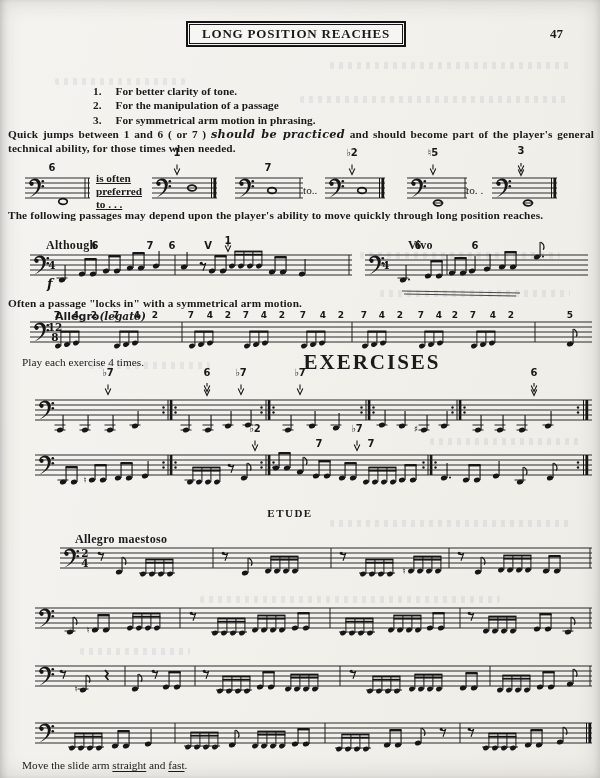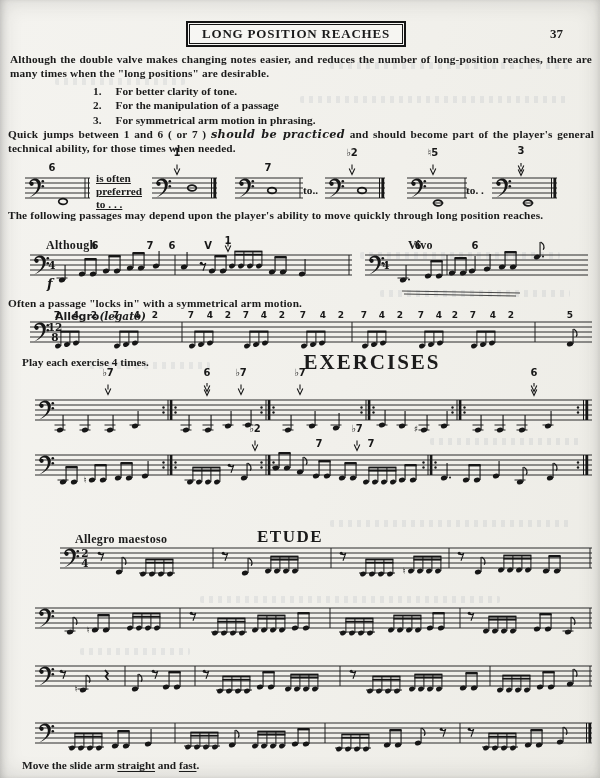--- a/index.html
+++ b/index.html
@@ -13,22 +13,22 @@
   .ctr{text-align:center;}
   .titlebox-outer{border:2px solid #151515;padding:1px;background:rgba(255,255,255,.35);}
   .titlebox-inner{border:1px solid #151515;padding:1px 12px;font-size:13px;font-weight:bold;letter-spacing:.8px;white-space:nowrap;}
   .pagenum{font-size:13px;font-weight:bold;}
   .listrow{display:flex;gap:14px;font-size:11.3px;font-weight:bold;line-height:14.4px;}
   .ital{font-style:italic;font-weight:bold;font-family:"DejaVu Serif",serif;letter-spacing:.3px;}
   .tempo{font-size:12px;font-weight:bold;letter-spacing:.3px;}
   .modtempo{font-family:"DejaVu Sans",sans-serif;font-weight:bold;font-size:11px;}
   .modqual{font-family:"DejaVu Serif",serif;font-style:italic;font-weight:bold;font-size:10.5px;margin-top:16px;}
   .bighead{font-weight:bold;letter-spacing:2px;font-size:21px;}
-  .medhead{font-weight:bold;letter-spacing:1.5px;font-size:17px;margin-top:20px;}
-  .smalltxt{font-size:11.3px;font-weight:bold;}
+  .medhead{font-weight:bold;letter-spacing:1.5px;font-size:11px;}
+  .smalltxt{font-size:11.3px;font-weight:normal;}
   .ul{text-decoration:underline;text-underline-offset:2px;}
   .stackline{font-size:11.3px;font-weight:bold;line-height:13px;text-decoration:underline;}
   .bleed{position:absolute;height:7px;border-radius:2px;filter:blur(.7px);
         background:repeating-linear-gradient(90deg,rgba(100,115,135,.10) 0 4px,rgba(100,115,135,0) 4px 9px);}
   svg{position:absolute;left:0;overflow:visible;}
   svg .pl{font:bold 10px "DejaVu Sans",sans-serif;fill:#181818;text-anchor:middle;}
   svg .pls{font:bold 9px "DejaVu Sans",sans-serif;fill:#181818;text-anchor:middle;}
   svg .ts{font:bold 10.5px "DejaVu Serif",serif;fill:#161616;text-anchor:middle;}
   svg .acc{font:bold 9px "DejaVu Sans",sans-serif;fill:#181818;text-anchor:middle;}
   svg .dyn{font:italic bold 13px "DejaVu Serif",serif;fill:#161616;}
@@ -138,23 +138,22 @@
       <g id="fin" fill="#161616">
           <rect x="0" y="0" width="1" height="20"></rect>
           <rect x="2.4" y="0" width="2.8" height="20"></rect>
         </g>
     </defs>
   </svg>
 
   <div class="abs titlebox-outer" style="left:186px;top:21px">
     <div class="titlebox-inner">LONG POSITION REACHES</div>
   </div>
-  <div class="abs pagenum" style="left:550px;top:26px">37</div>
-
-  <div class="abs txt" style="left:10px;top:52px;width:582px">Although the double valve makes changing notes easier,  and reduces the number of long-position reaches, there are many times when the "long positions" are desirable.</div>
+  <div class="abs pagenum" style="left:550px;top:26px">47</div>
+
 
   <div class="abs" style="left:93px;top:84px">
     <div class="listrow">
       <span>1.</span>
       <span>For better clarity of tone.</span>
     </div>
     <div class="listrow">
       <span>2.</span>
       <span>For the manipulation of a passage</span>
     </div>

